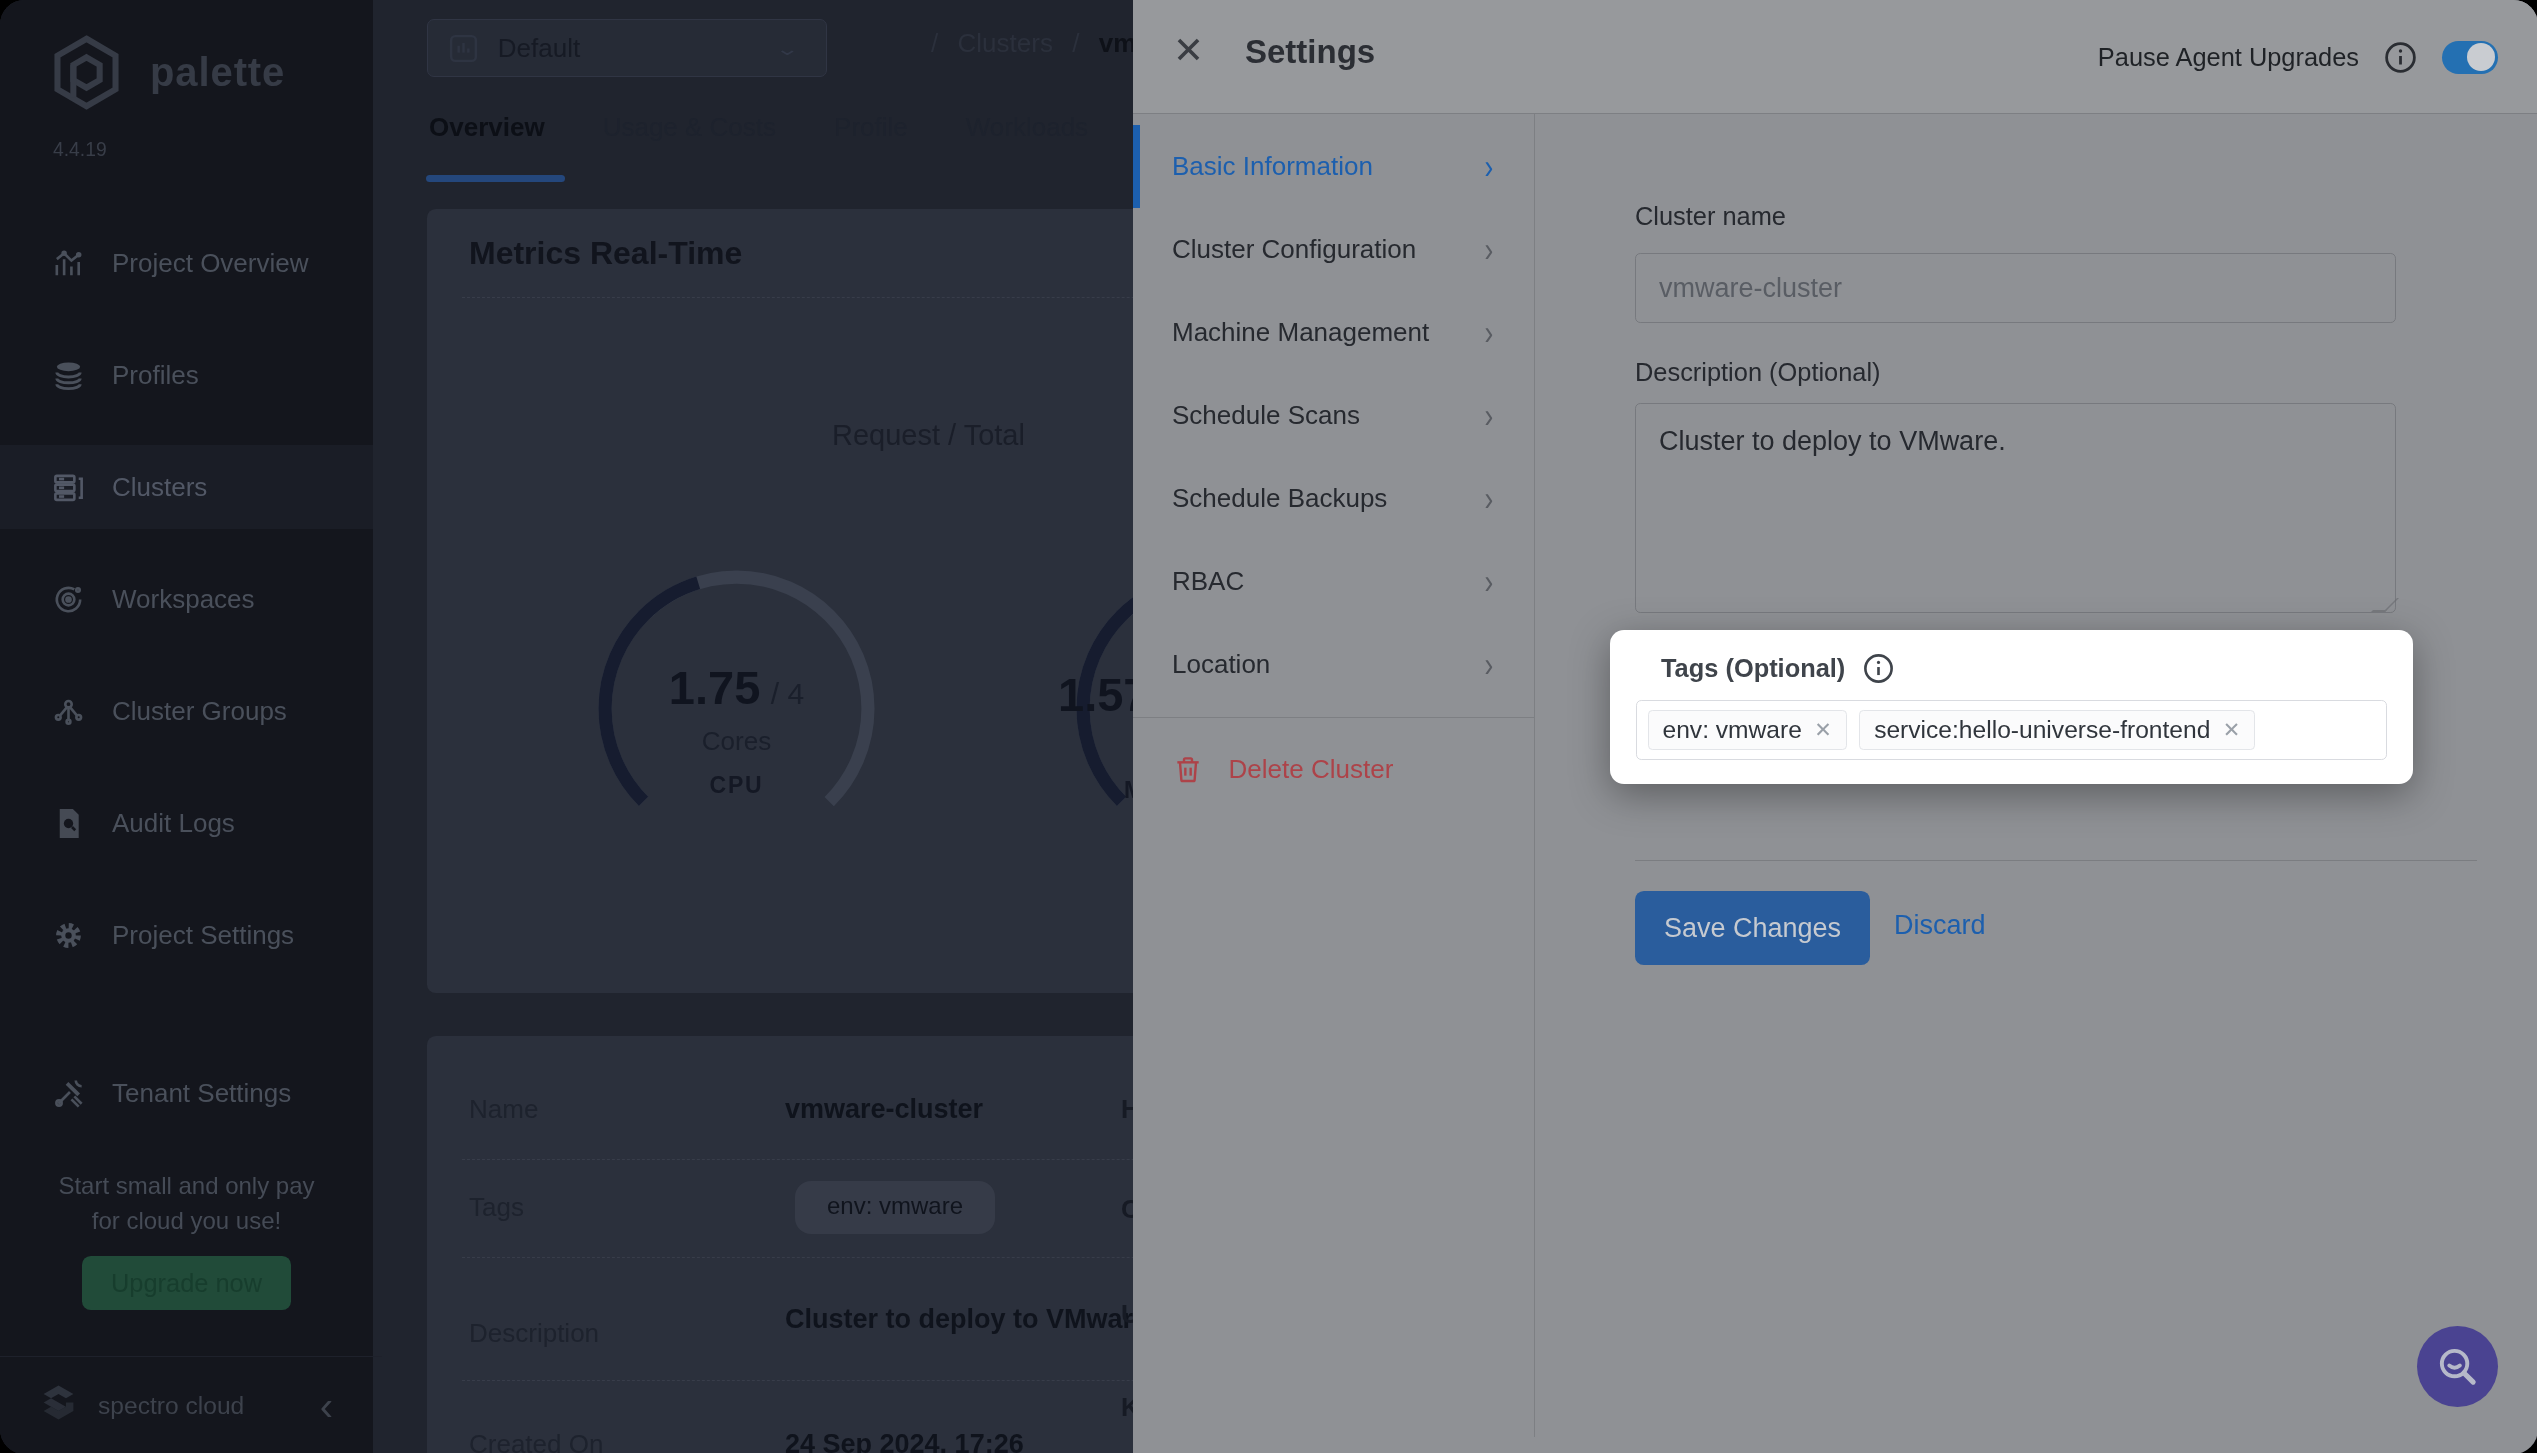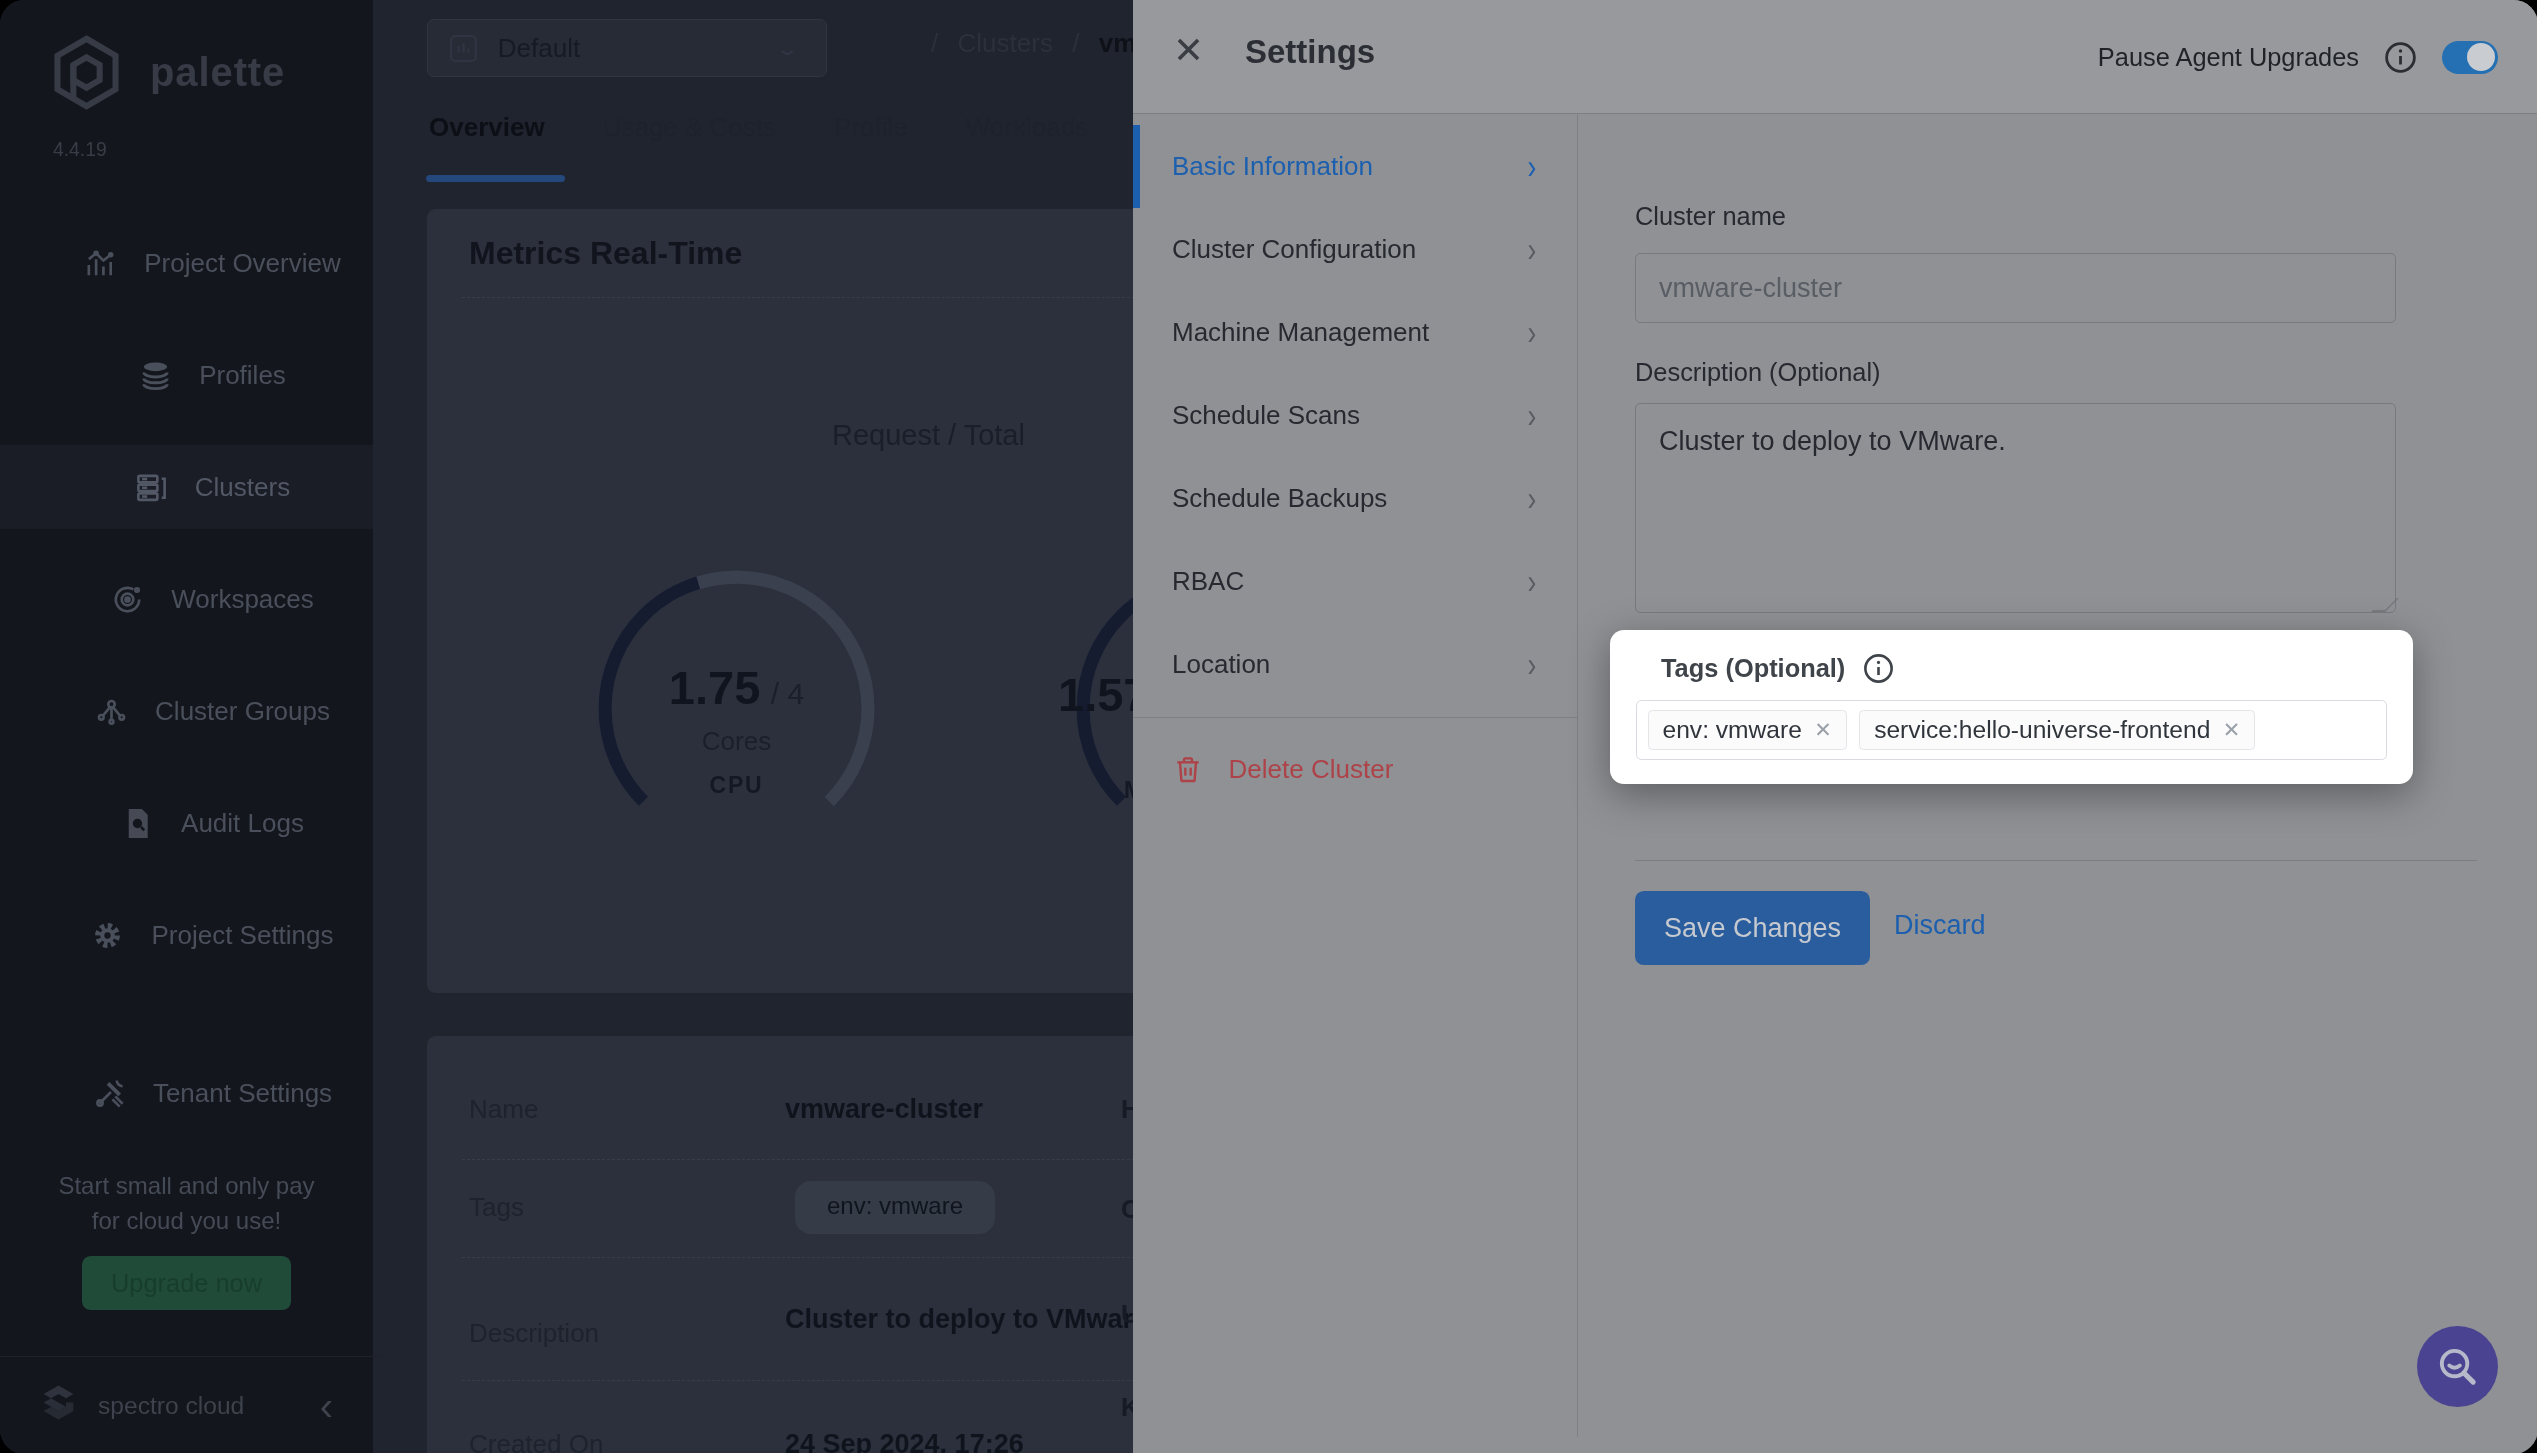--- a/index.html
+++ b/index.html
@@ -6,21 +6,21 @@
   html,body { width:2538px; height:1454px; background:#000; font-family:"Liberation Sans", sans-serif; overflow:hidden; }
   .app { position:relative; width:2538px; height:1454px; border-radius:24.6px; overflow:hidden; background:#20242e;padding-left:26px; }
 
   
   .sidebar { position:absolute; left:0; top:0; width:373px; height:100%; background:#14161d; z-index:10; }
   .logo-row { position:absolute; left:46px; top:32px; display:flex; align-items:center; gap:23px; }
   .logo-mark svg { display:block; }
   .logo-word { font-size:40px; font-weight:bold; color:#363b46; letter-spacing:0.9px; }
   .version { position:absolute; left:53px; top:139px; font-size:19.3px; color:#383d48; }
   .side-nav { position:absolute; left:0; top:221px; width:100%; }
-  .side-item { display:flex; align-items:center; height:84px; padding-left:51px; margin-bottom:28px; color:#4a505b; cursor:pointer;justify-content:center; }
+  .side-item { display:flex; align-items:center; height:84px; padding-left:51px; margin-bottom:28px; color:#4a505b; cursor:pointer; }
   .side-item.active { background:#1a1d26; color:#525866; }
   .side-item .s-icon { width:35px; height:35px; flex:0 0 35px; color:inherit; }
   .side-item .s-label { margin-left:26px; font-size:26px; }
   .side-item.grp-gap { margin-top:74px; }
   .promo { position:absolute; left:0; top:1168px; width:373px; text-align:center; color:#454b56; font-size:24px; line-height:35px; }
   .upgrade-btn { display:block; margin:17.5px auto 0; width:209px; height:54px; line-height:54px; background:#214b39; color:#173d2d; font-size:25.4px; border:none; border-radius:8.8px; cursor:pointer; text-align:center; }
   .side-footer { position:absolute; left:0; bottom:0; width:382px; height:98px; border-top:1.8px solid #1e212b; display:flex; align-items:center; }
   .sf-logo { margin-left:33px; }
   .sf-brand { margin-left:14px; font-size:24.6px; color:#3d424c; }
   .sf-collapse { margin-left:auto; margin-right:49px; font-size:40px; color:#3d424c; line-height:1; cursor:pointer; }
@@ -70,21 +70,21 @@
   .drawer { position:absolute; left:1133px; top:0; width:1405px; height:100%; background:#8f9195; z-index:40; }
   .d-header { position:absolute; left:0; top:0; width:100%; height:114px; background:#97999c; border-bottom:1.8px solid #7d7f83; }
   .d-close { position:absolute; left:40px; top:32px; font-size:37px; color:#3a3d43; cursor:pointer; line-height:1; }
   .d-title { position:absolute; left:112px; top:33px; font-size:33px; font-weight:bold; color:#2b2e34; }
   .pause-group { position:absolute; right:40px; top:0; height:114px; display:flex; align-items:center; gap:23px; }
   .pause-label { font-size:25.4px; color:#1f2226; }
   .info-icon { width:37px; height:37px; color:#2a2d32; cursor:pointer; }
   .toggle { position:relative; width:56px; height:33px; background:#2470b2; border-radius:16.7px; cursor:pointer; }
   .toggle .knob { position:absolute; right:2.6px; top:2.6px; width:28px; height:28px; background:#c9ccd1; border-radius:50%; }
 
-  .d-nav { position:absolute; left:0; top:114px; width:445px; bottom:17px; border-right:1.8px solid #7d7f83; padding-top:10.5px;text-align:center; }
+  .d-nav { position:absolute; left:0; top:114px; width:402px; bottom:17px; border-right:1.8px solid #7d7f83; padding-top:10.5px;text-align:center; }
   .d-nav-item { position:relative; height:83px; display:flex; align-items:center; padding:0 39px; font-size:26px; color:#26292f; cursor:pointer; }
   .d-nav-item .chev { margin-left:auto; font-size:35px; color:#595c62; transform:scaleX(.75); }
   .d-nav-item.active { color:#1c5fae; }
   .d-nav-item.active::before { content:""; position:absolute; left:0; top:0; bottom:0; width:7px; background:#1c5fae; }
   .d-nav-item.active .chev { color:#1c5fae; }
   .d-nav-divider { border-top:1.8px solid #7d7f83; margin-top:11.4px; }
   .d-delete { height:103px; display:flex; align-items:center; padding-left:39px; gap:24.6px; color:#ad4349; font-size:26px; cursor:pointer; }
   .d-delete svg { width:32px; height:32px; }
 
   .d-form { position:absolute; left:445px; top:114px; right:0; bottom:0; }

